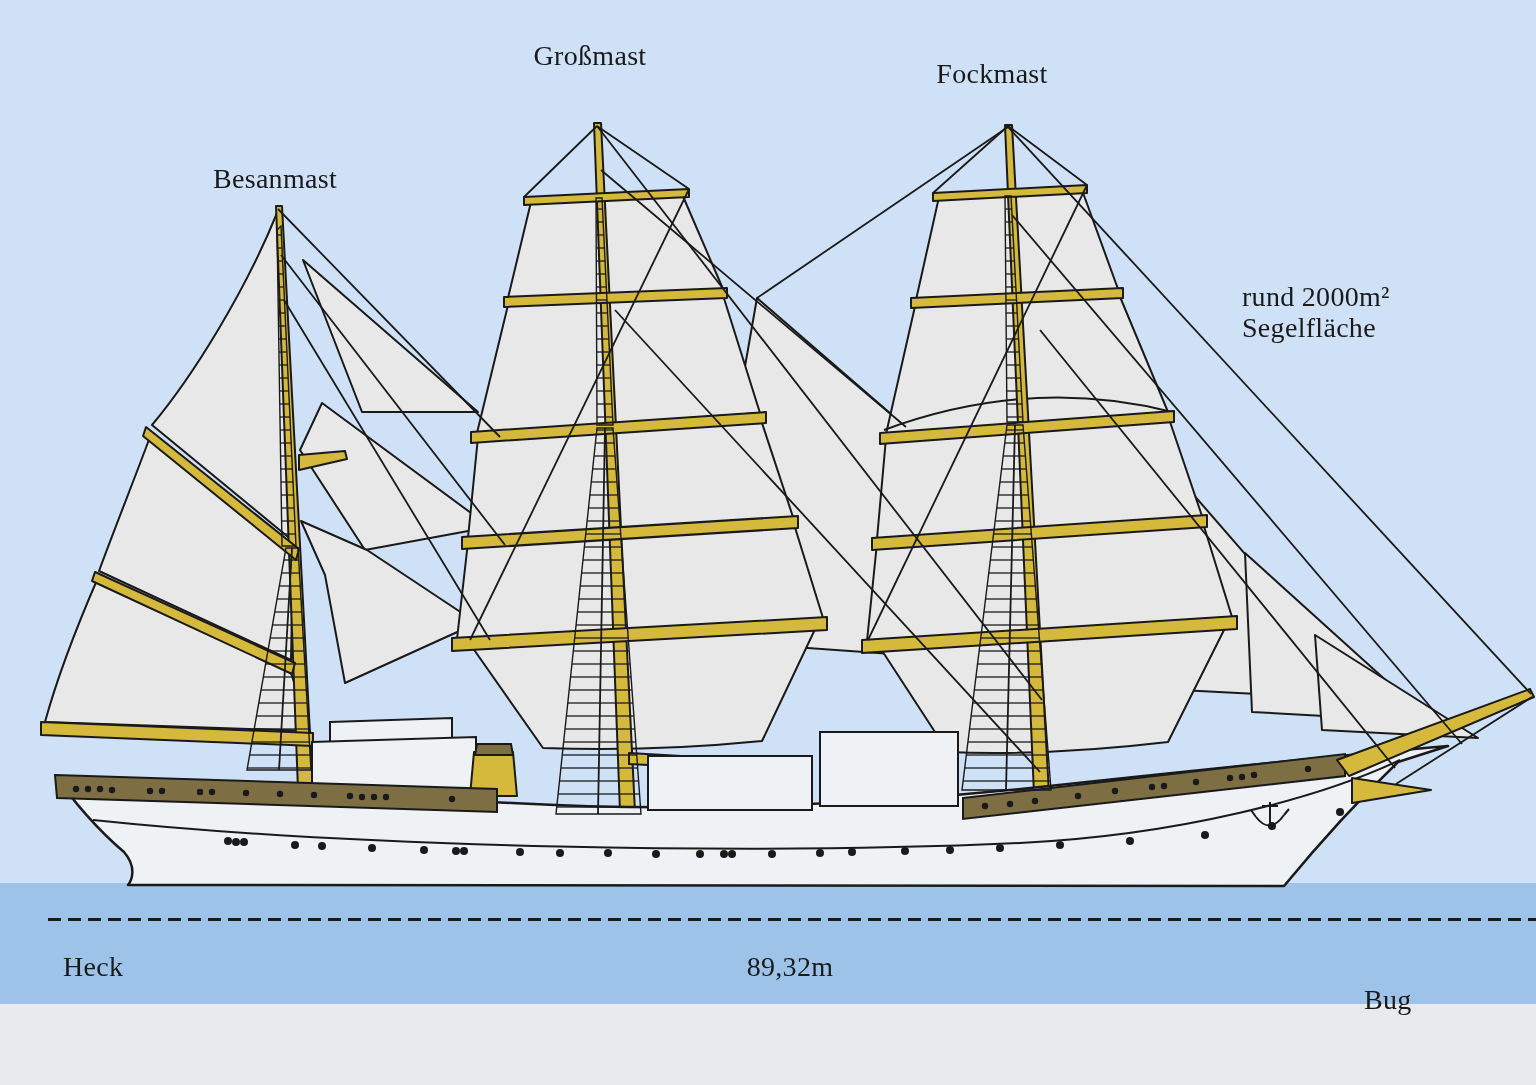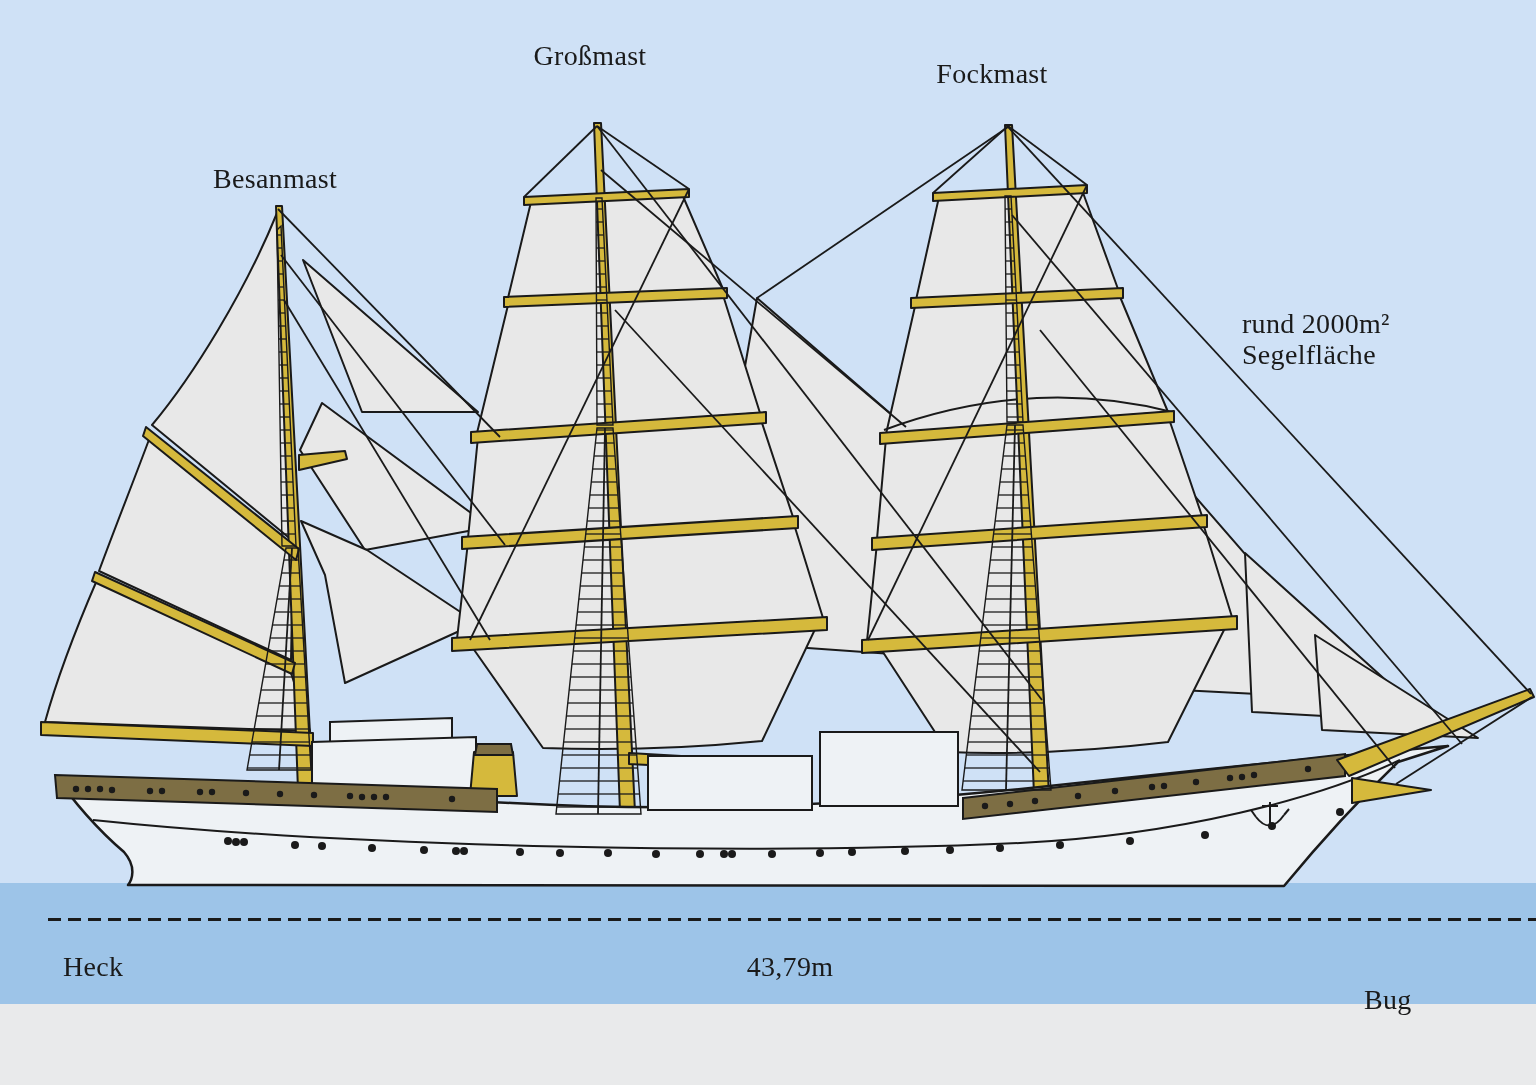--- a/index.html
+++ b/index.html
@@ -16,21 +16,21 @@
   .brown{fill:var(--brown);stroke:var(--ink);stroke-width:2;}
   .hull{fill:var(--hullc);stroke:var(--ink);stroke-width:2.5;stroke-linejoin:round;}
   .deckhouse{fill:var(--hullc);stroke:var(--ink);stroke-width:2;}
   .net{fill:url(#rat);stroke:var(--ink);stroke-width:1.4;}
   .stay{stroke:var(--ink);stroke-width:1.8;fill:none;}
   .thin{stroke:var(--ink);stroke-width:2;fill:none;}
   .dot{fill:var(--ink);stroke:none;}
   .lbl{position:absolute;color:var(--ink);font-size:28px;font-weight:500;
        letter-spacing:.3px;white-space:nowrap;}
   .lbl.centered{transform:translateX(-50%);}
-  .annotation{line-height:31px;margin-top:27px;}
+  .annotation{line-height:31px;}
   .dash-line{position:absolute;left:48px;right:0;top:918px;height:3px;
     background:repeating-linear-gradient(90deg,var(--ink) 0 13px,transparent 13px 20px);}
 </style>
 </head>
 <body>
 
 <div class="stage">
 
 <svg width="1536" height="1085" viewBox="0 0 1536 1085">
   <defs>
@@ -227,16 +227,16 @@
 <div class="lbl centered" style="left:275px;top:163px;text-align:right;">Besanmast</div>
 
 <div class="lbl annotation" style="left:1242px;top:281px;">
   <div>rund 2000m²</div>
   <div>Segelfläche</div>
 </div>
 
 <div class="dash-line"></div>
 
 <div class="lbl" style="left:63px;top:951px;">Heck</div>
-<div class="lbl centered" style="left:790px;top:951px;">43,79m</div>
+<div class="lbl centered" style="left:790px;top:951px;">89,32m</div>
 <div class="lbl" style="left:1364px;top:984px;">Bug</div>
 
 </div>
 
 </body></html>

